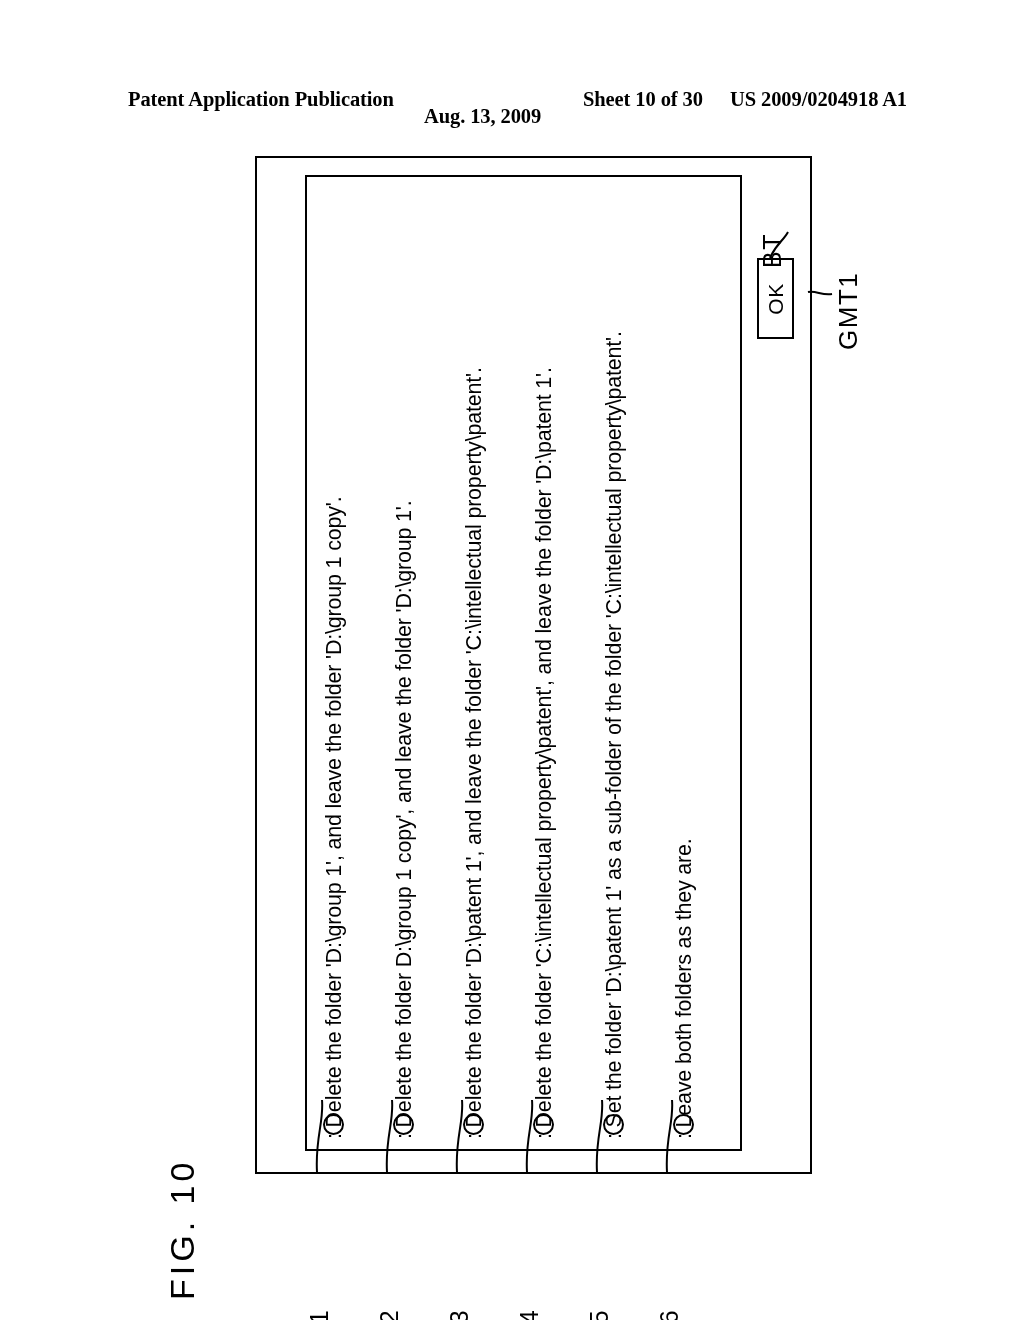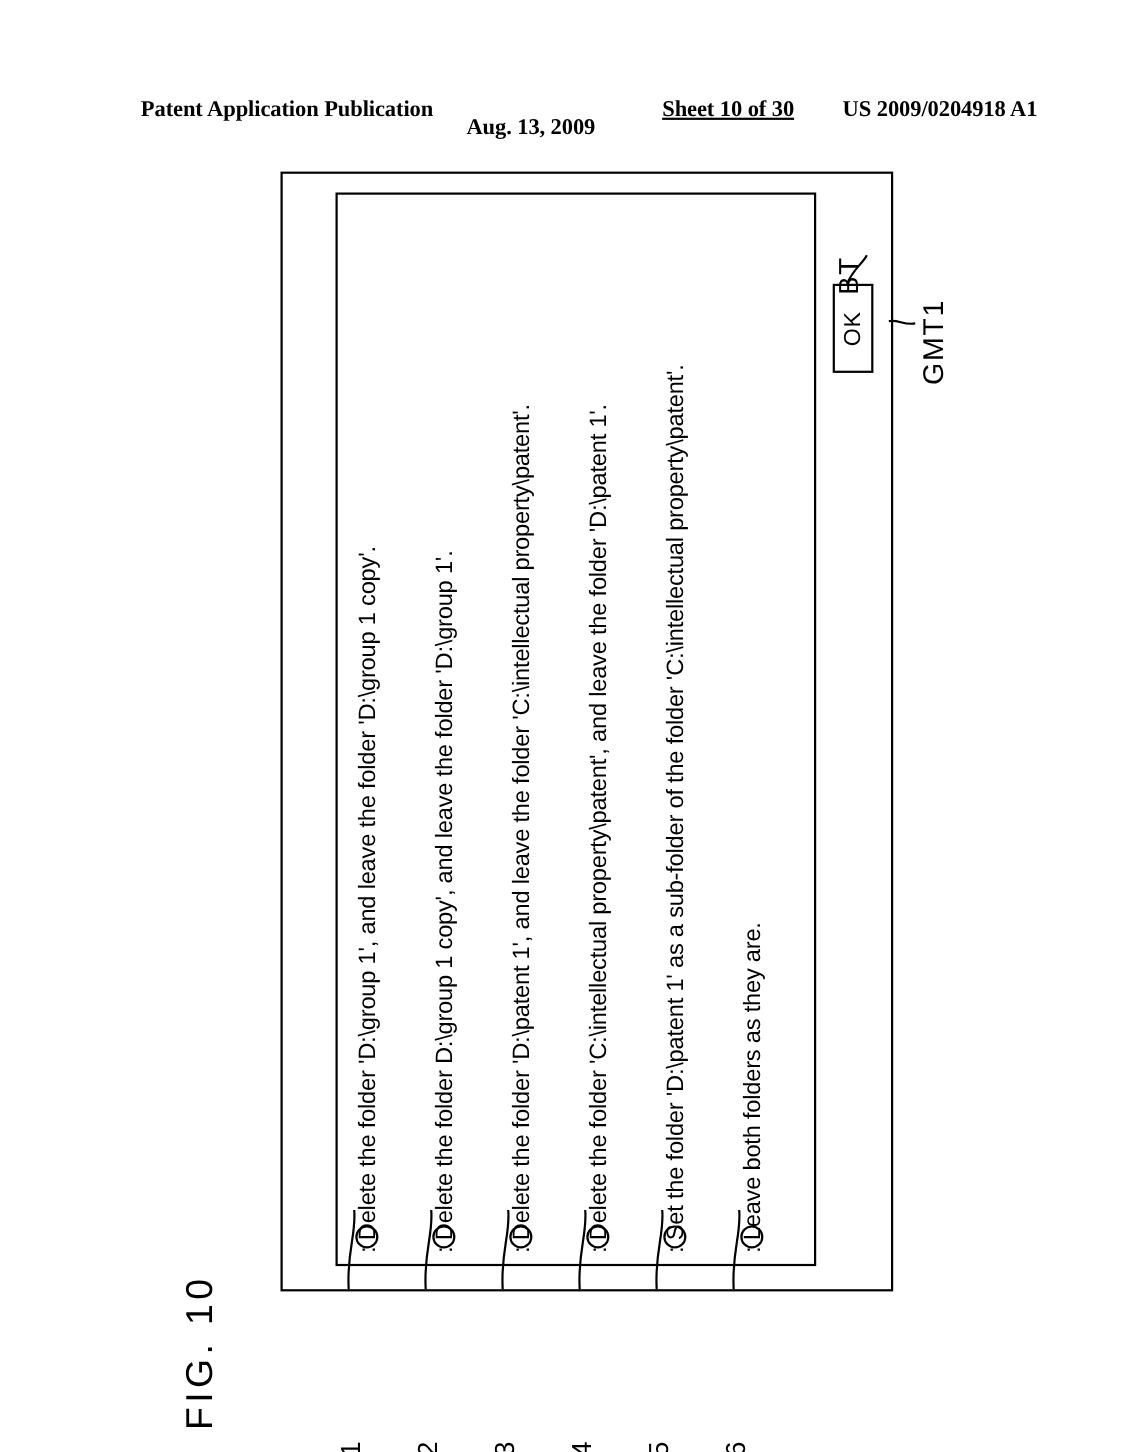--- a/index.html
+++ b/index.html
@@ -25,22 +25,22 @@
     width: 984px;
     height: 34px;
     font-family: "Liberation Serif", serif;
     font-weight: bold;
     font-size: 20.5px;
     letter-spacing: -0.1px;
     white-space: nowrap;
   }
   .hdr-pub   { position: absolute; left: 128px;  top: 0; }
   .hdr-date  { position: absolute; left: 424px;  top: 17px; }
-  .hdr-sheet { position: absolute; left: 602px;  top: 0; text-decoration: underline; }
-  .hdr-num   { position: absolute; left: 730px;  top: 0; margin-left: 36px; }
+  .hdr-sheet { position: absolute; left: 583px;  top: 0; }
+  .hdr-num   { position: absolute; left: 730px;  top: 0; }
 
   
   .fig-label {
     position: absolute;
     left: 160px;
     top: 1100px;
     width: 200px;
     height: 44px;
     transform-origin: 0 0;
     transform: rotate(-90deg) translate(-200px, 0);

